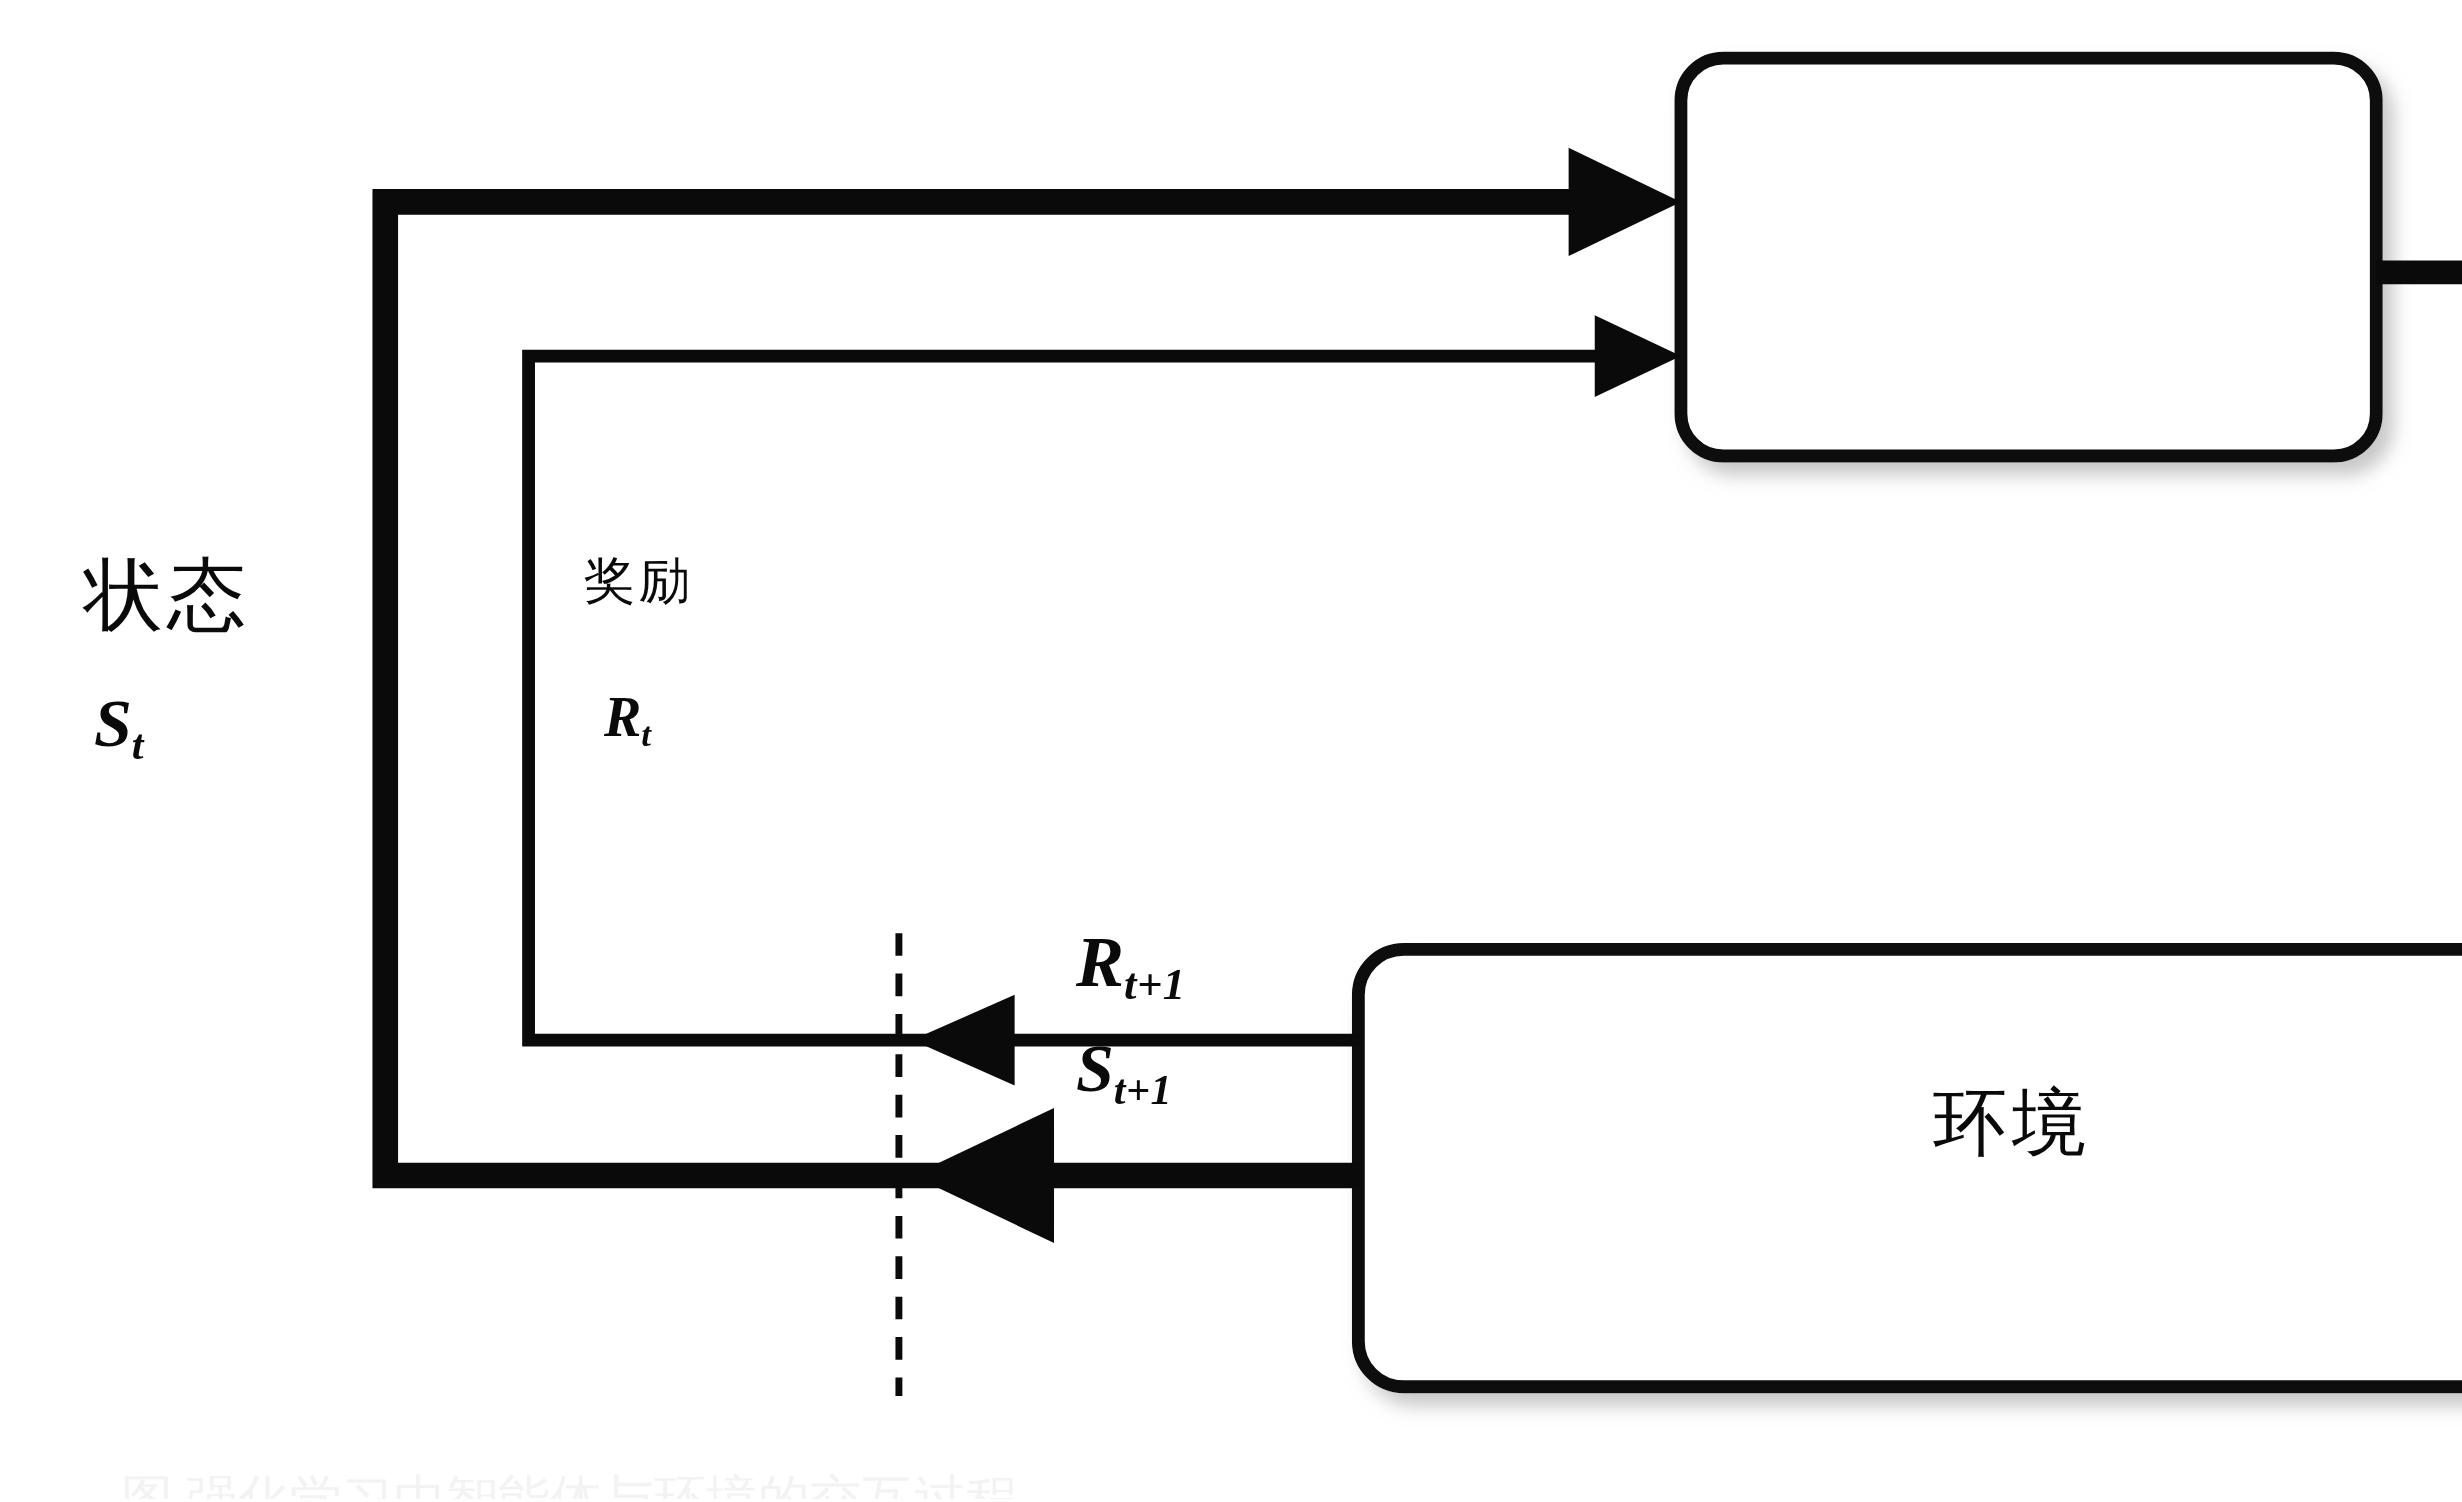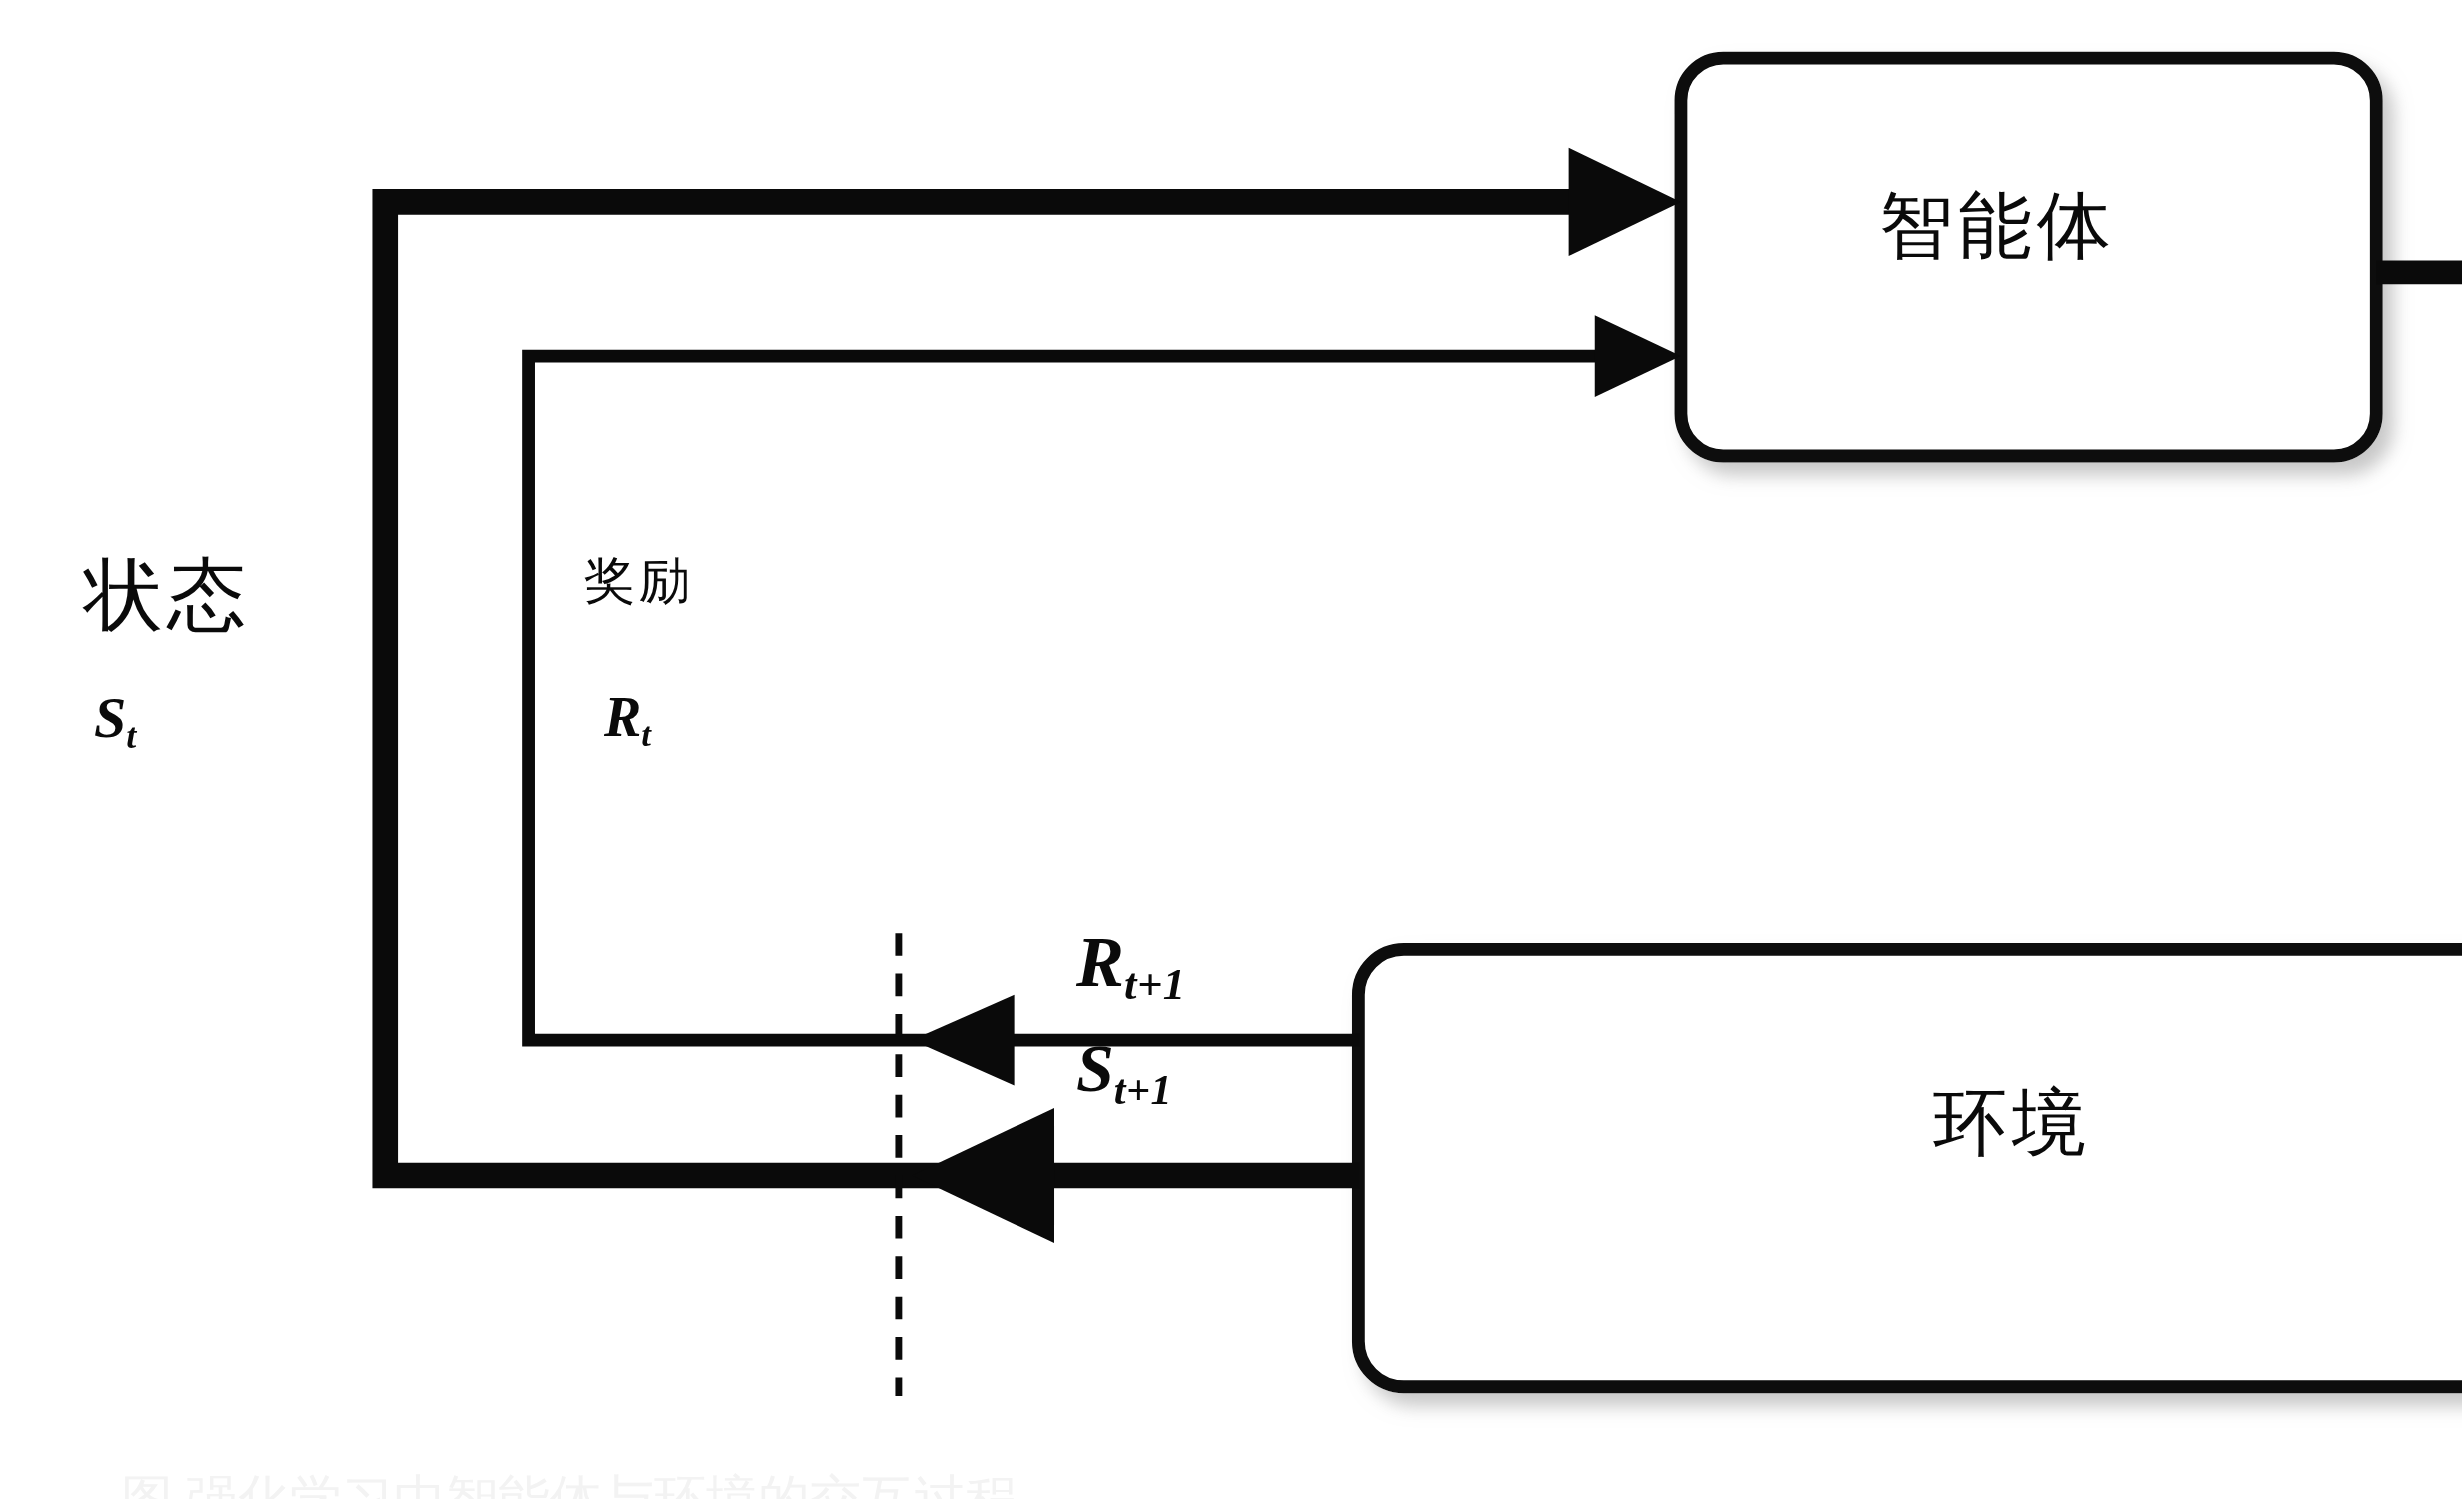--- a/index.html
+++ b/index.html
@@ -13,21 +13,21 @@
   .math{font-family:"Liberation Serif","DejaVu Serif",serif;font-style:italic;font-weight:700;}
   .math .sub{font-size:0.62em;font-style:italic;font-weight:700;
              position:relative;top:0.30em;letter-spacing:0.01em;}
 
   
   .boxlabel{position:absolute;color:#0a0a0a;font-size:74px;letter-spacing:4.9px;
             font-family:"Liberation Serif","DejaVu Serif",serif;}
 
   
   #state-word   {left:84px; top:556px; font-size:79px; letter-spacing:3.9px;}
-  #state-sym    {left:94px; top:689px; font-size:58px;}
+  #state-sym    {left:94px; top:689px; font-size:68px;}
   #reward-word  {left:584px;top:556px; font-size:51px; letter-spacing:3.9px;}
   #reward-sym   {left:604px;top:689px; font-size:56px;}
   
   #rt1-label    {left:1076px;top:926px; font-size:72px;}
   #st1-label    {left:1076px;top:1034px; font-size:68px;}
 
   #agent-text   {left:1879px;top:177px;}
   #env-text     {left:1933px;top:1074px;}
 
   #caption{position:absolute;left:121px;top:1465px;width:1674px;height:34px;
@@ -77,21 +77,20 @@
 
     <g>
       <polygon points="1852,2387 2140,2250 2140,2524" fill="#0a0a0a"></polygon>
     </g>
 
     <g>
       <line x1="1825" y1="1895" x2="1825" y2="2835" stroke="#0a0a0a" stroke-width="14" stroke-dasharray="46 36"></line>
     </g>
   </svg>
 
-  <div class="boxlabel" id="agent-text">智能体</div>
 
   <div class="boxlabel" id="env-text">环境</div>
 
   <div class="lbl cjk" id="state-word">状态</div>
   <div class="lbl math" id="state-sym"><span>S</span><span class="sub">t</span></div>
 
   <div class="lbl cjk" id="reward-word">奖励</div>
   <div class="lbl math" id="reward-sym"><span>R</span><span class="sub">t</span></div>
 
   <div class="lbl math" id="rt1-label"><span>R</span><span class="sub">t+1</span></div>

